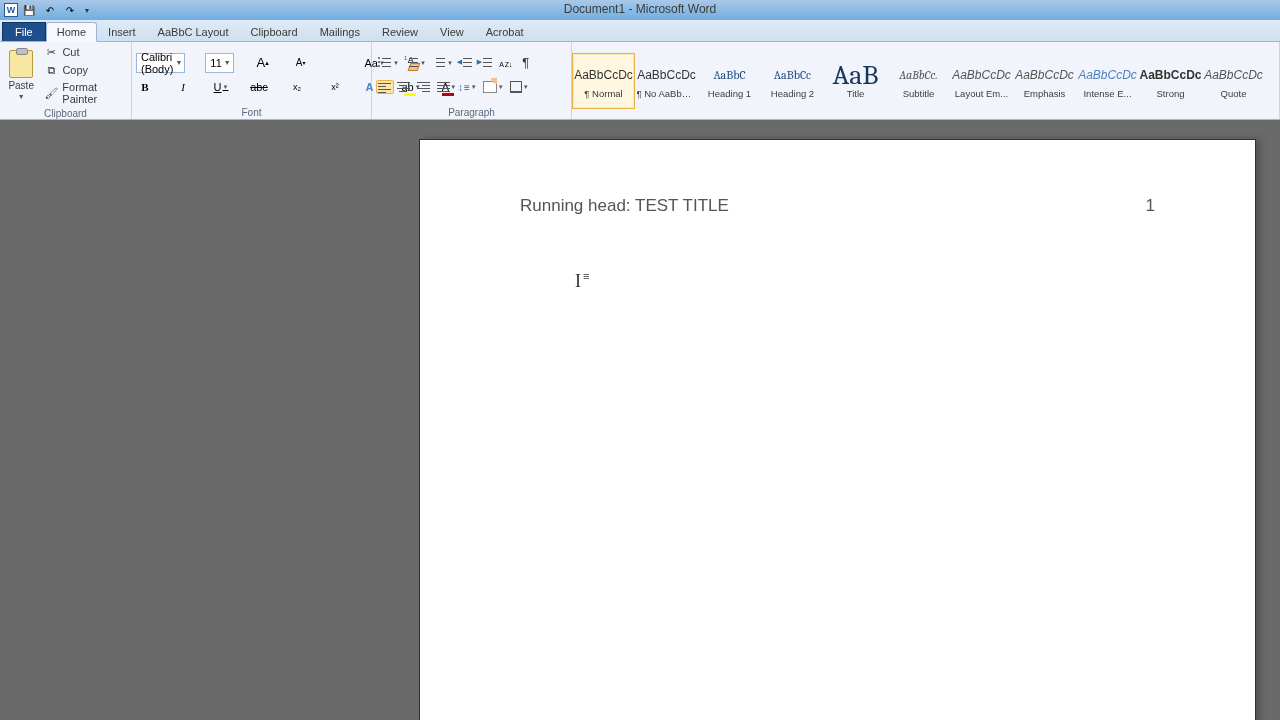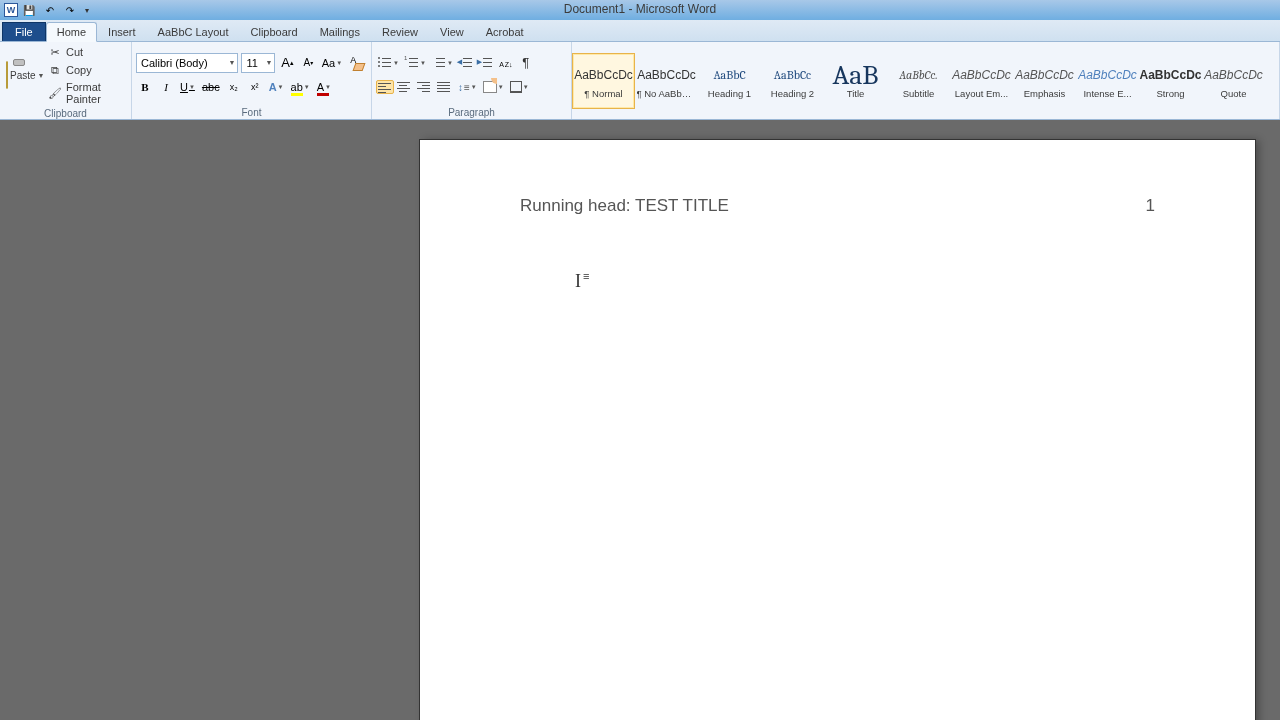--- a/index.html
+++ b/index.html
@@ -107,21 +107,21 @@
   font-size: 10px;
   color: #5a6b7d;
   padding-bottom: 1px;
   position: relative;
 }
 
 
 .clipboard-group { width: 132px; }
 .paste-big {
   width: 38px;
-  display: flex; flex-direction: row; align-items: center;
+  display: flex; flex-direction: column; align-items: center;
   gap: 2px;
   cursor: pointer;
   padding: 2px;
 }
 .paste-icon {
   width: 24px; height: 28px;
   background: #f7e7a1;
   border: 1px solid #b89b3a;
   border-radius: 2px;
   position: relative;
@@ -145,21 +145,21 @@
   display: flex; align-items: center; gap: 4px;
   font-size: 11px; color: #3b3b3b;
   cursor: pointer;
   padding: 1px 2px;
 }
 .clip-item .ic { width: 14px; height: 14px; display: flex; align-items: center; justify-content: center; }
 
 
 .font-group { width: 240px; }
 .font-rows { display: flex; flex-direction: column; gap: 4px; width: 100%; }
-.font-row { display: flex; align-items: flex-end; gap: 3px; }
+.font-row { display: flex; align-items: flex-end; gap: 20px; }
 .combo {
   height: 20px;
   background: #fff;
   border: 1px solid #9bb7d5;
   display: flex; align-items: center; justify-content: space-between;
   padding: 0 2px 0 4px;
   font-size: 11px;
   cursor: pointer;
 }
 .font-name-combo { width: 110px; }
@@ -177,21 +177,21 @@
 .btn.bold { font-weight: bold; font-family: "Times New Roman", serif; }
 .btn.italic { font-style: italic; font-family: "Times New Roman", serif; }
 .btn.underline { text-decoration: underline; font-family: "Times New Roman", serif; }
 .btn.strike { text-decoration: line-through; }
 .btn.sub { font-size: 9px; }
 .btn.sup { font-size: 9px; }
 .grow-a { font-size: 13px; }
 .grow-a .sup-arrow { font-size: 7px; vertical-align: super; }
 .shrink-a { font-size: 10px; }
 .shrink-a .sup-arrow { font-size: 6px; vertical-align: super; }
-.case-btn { font-size: 11px; }
+.case-btn { font-size: 11px; margin-left: 36px; }
 .clear-fmt {
   width: 18px; height: 18px;
   position: relative;
 }
 .clear-fmt::before {
   content: "A"; font-size: 9px; position: absolute; left: 2px; top: 1px;
 }
 .clear-fmt::after {
   content: ""; position: absolute; right: 1px; bottom: 1px;
   width: 8px; height: 6px; background: #f4c08a; border: 1px solid #c08030;

